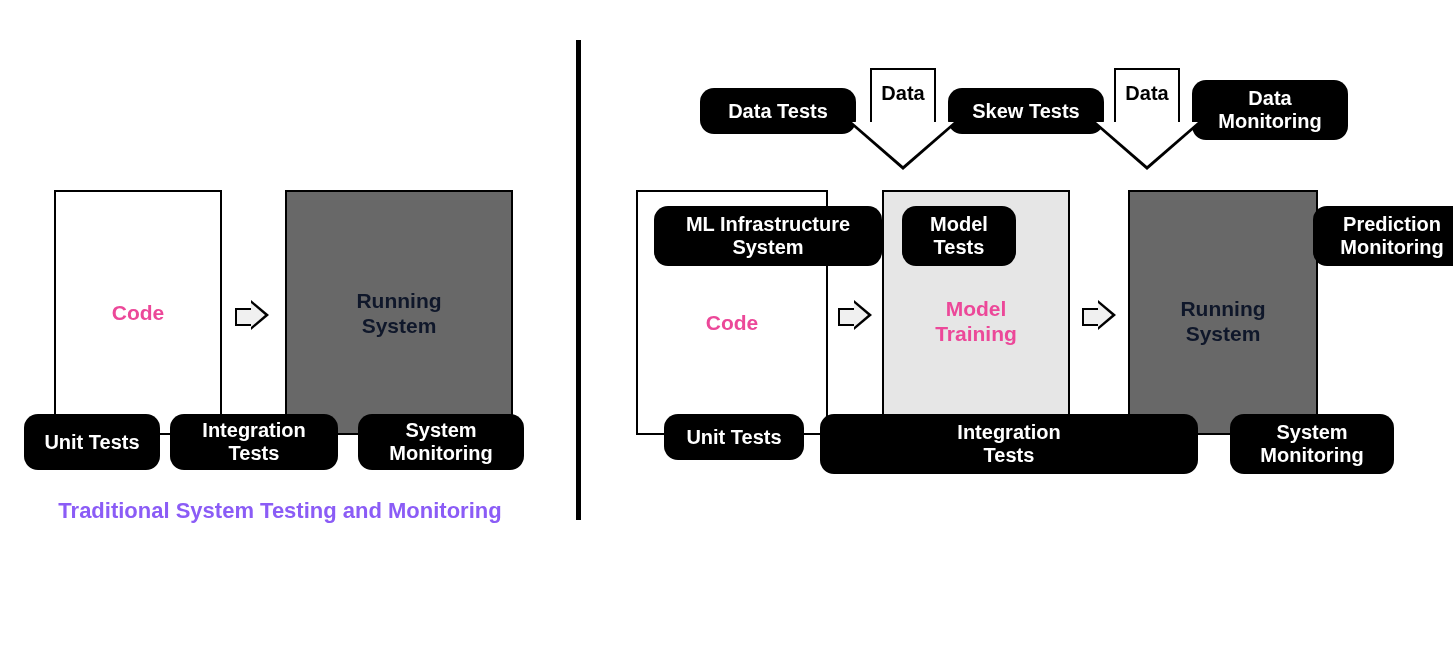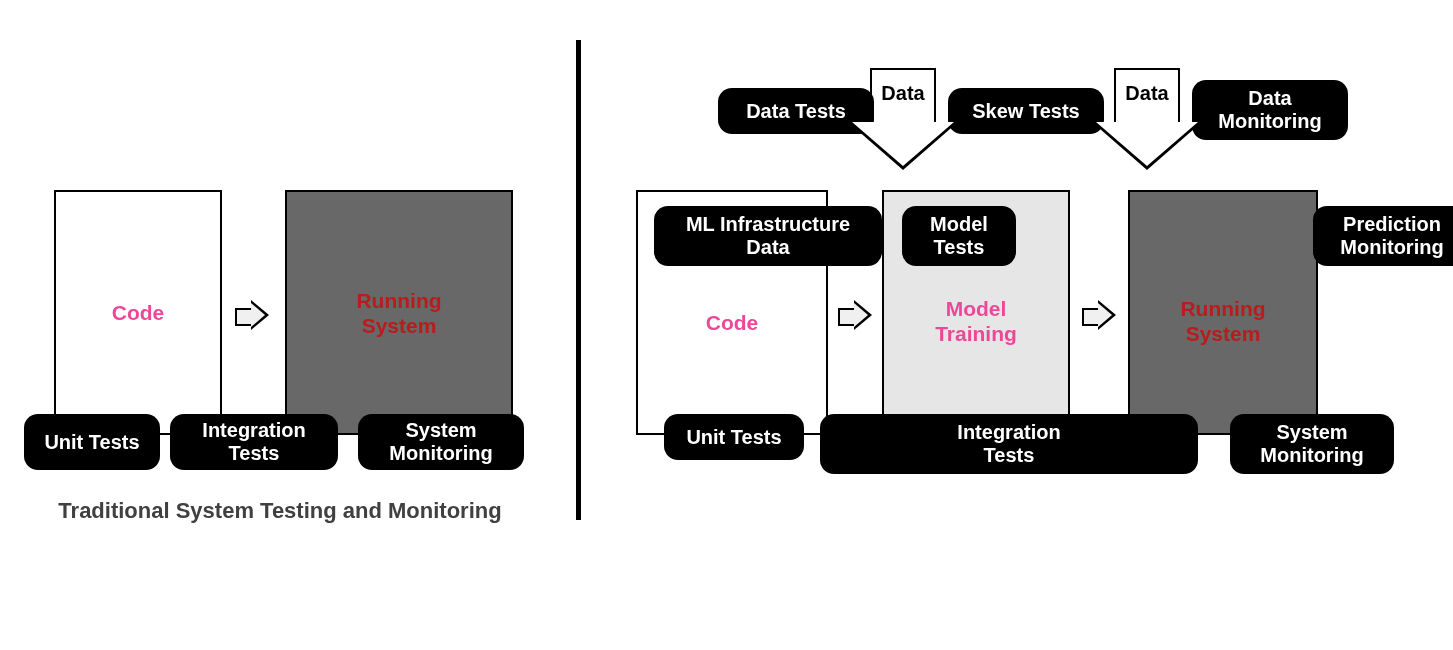--- a/index.html
+++ b/index.html
@@ -46,21 +46,21 @@
   }
   .lbl {
     position: absolute;
     color: #ec4899;
     font-weight: 700;
     font-size: 21px;
     text-align: center;
     line-height: 1.2;
   }
   .lbl-white {
-    color: #b91c1c;
+    color: #0f172a;
   }
   .divider {
     position: absolute;
     background: #000;
   }
   .arrow-right {
     position: absolute;
     width: 34px; height: 30px;
   }
   .arrow-right::before {
@@ -125,21 +125,21 @@
     text-align: center;
     font-weight: 700;
     font-size: 20px;
     color: #000;
     z-index: 3;
   }
   .caption {
     position: absolute;
     font-weight: 700;
     font-size: 22px;
-    color: #404040;
+    color: #8b5cf6;
     text-align: center;
   }
 </style>
 </head>
 <body>
 
 <div class="stage">
 
   <div class="divider" style="left:576px; top:40px; width:5px; height:480px;"></div>
 
@@ -189,31 +189,31 @@
       <div class="head-inner"></div>
     <div class="txt">Data</div>
   </div>
   <div class="down-arrow" style="left:1092px; top:68px;">
     <div class="shaft"></div>
       <div class="head"></div>
       <div class="head-inner"></div>
     <div class="txt">Data</div>
   </div>
 
-  <div class="pill" style="left:700px; top:88px; width:156px; height:46px;margin-left:18px;">
+  <div class="pill" style="left:700px; top:88px; width:156px; height:46px;">
       <span>Data Tests</span>
     </div>
   <div class="pill" style="left:948px; top:88px; width:156px; height:46px;text-align:right;">
       <span>Skew Tests</span>
     </div>
   <div class="pill" style="left:1192px; top:80px; width:156px; height:60px; white-space:pre-line;"><span>Data
 Monitoring</span></div>
 
   <div class="pill" style="left:654px; top:206px; width:228px; height:60px; white-space:pre-line;"><span>ML Infrastructure
-Data</span></div>
+System</span></div>
   <div class="pill" style="left:902px; top:206px; width:114px; height:60px; white-space:pre-line;"><span>Model
 Tests</span></div>
   <div class="pill" style="left:1313px; top:206px; width:158px; height:60px; white-space:pre-line;"><span>Prediction
 Monitoring</span></div>
 
   <div class="pill" style="left:664px; top:414px; width:140px; height:46px;">
       <span>Unit Tests</span>
     </div>
   <div class="pill" style="left:820px; top:414px; width:378px; height:60px; white-space:pre-line;"><span>Integration
 Tests</span></div>

